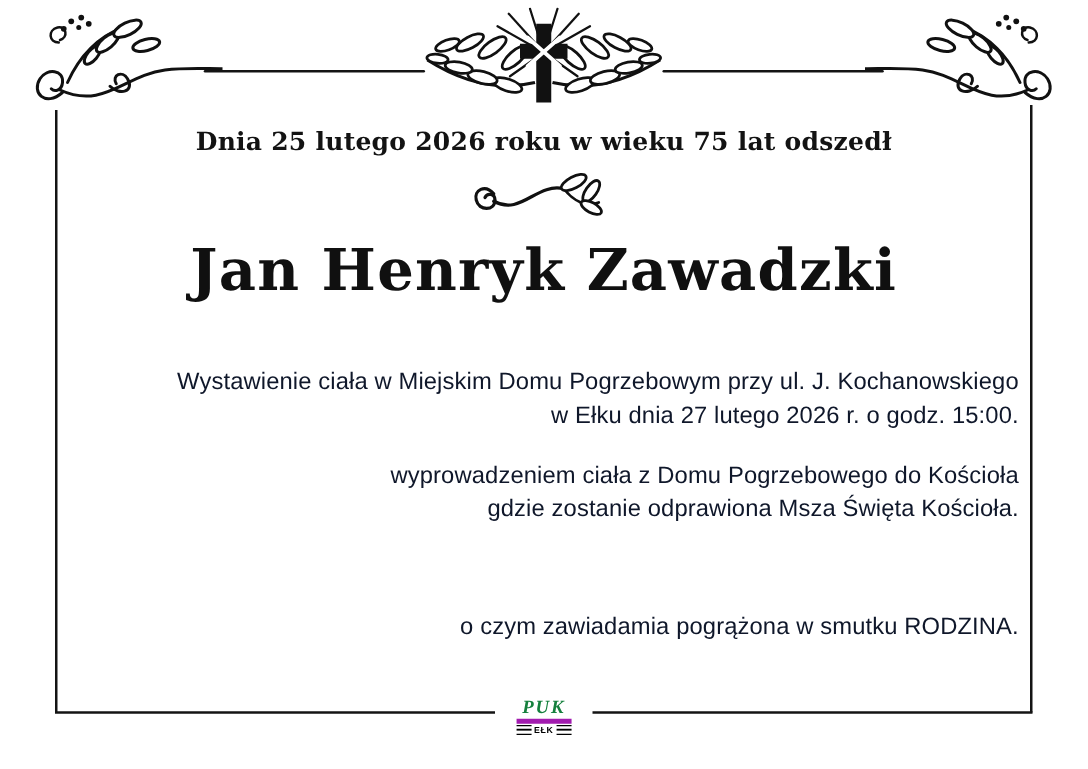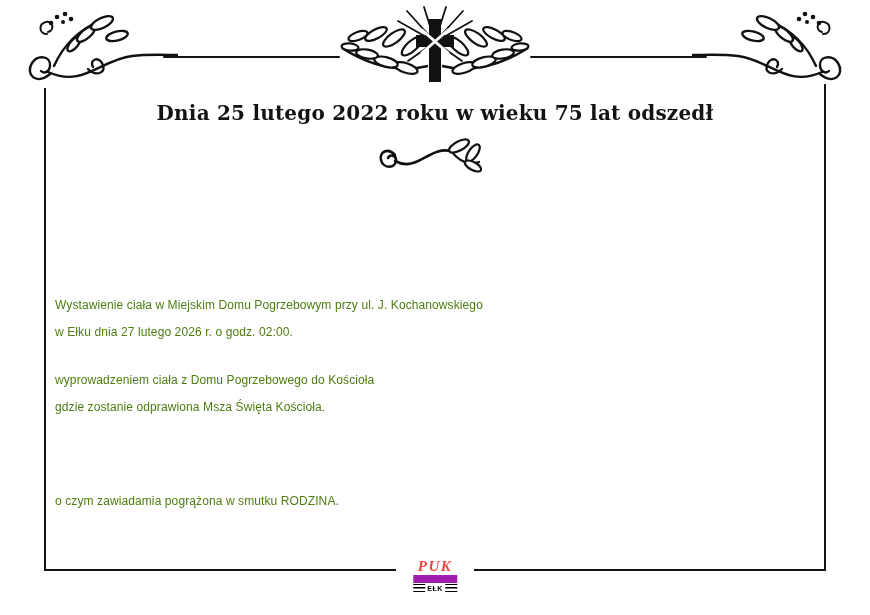--- a/index.html
+++ b/index.html
@@ -25,35 +25,35 @@
     position:absolute; top:101px; left:0; right:0; text-align:center;
     font-family:"DejaVu Serif", serif; font-weight:700; font-size:20px;
     letter-spacing:0.2px; color:#131313;
   }
   .deceased-name {
     position:absolute; top:189px; left:0; right:0; margin:0; text-align:center;
     font-family:"DejaVu Serif", serif; font-weight:700; font-size:46px;
     letter-spacing:1px; color:#101010;
   }
   .para {
-    position:absolute; left:55px; right:55px; text-align:left;
-    font-size:12px; line-height:27px; color:#4d7c0f; letter-spacing:0.1px;
+    position:absolute; left:55px; right:55px; text-align:right;
+    font-size:19px; line-height:27px; color:#0f172a; letter-spacing:0.1px;
   }
   .para-1 { top:292px; }
   .para-2 { top:367px; }
   .para-3 { top:488px; }
 
   .logo {
     position:absolute; top:558px; left:50%; transform:translateX(-50%);
     background:#ffffff; padding:1px 14px 3px; text-align:center;
   }
   .logo-main {
     font-family:"Liberation Serif", serif; font-style:italic; font-weight:700;
-    font-size:15px; letter-spacing:1.5px; line-height:15px; color:#ef4444;
-    border-bottom:8px solid #a21caf; padding:0 2px 1px;
+    font-size:15px; letter-spacing:1.5px; line-height:15px; color:#15803d;
+    border-bottom:4px solid #a21caf; padding:0 2px 1px;
   }
   .logo-sub { display:flex; align-items:center; justify-content:center; gap:2px; margin-top:1px; }
   .logo-sub-text { font-size:7px; font-weight:700; letter-spacing:0.5px; color:#000; line-height:7px; }
   .logo-bar {
     width:12px; height:6px;
     border-top:1.5px solid #000; border-bottom:1.5px solid #000;
     background:linear-gradient(#000,#000) center/100% 1.5px no-repeat;
   }
 </style>
 </head>
@@ -135,35 +135,36 @@
     <g fill="#111">
       <rect x="95" y="13" width="12" height="63"></rect>
       <rect x="82" y="29" width="38" height="12"></rect>
     </g>
     <g stroke="#fff" stroke-width="3" stroke-linecap="round">
       <path d="M88,24 L114,47"></path>
       <path d="M88,47 L114,24"></path>
     </g>
   </svg>
 
-  <div class="date-line">Dnia 25 lutego 2022 roku w wieku 75 lat odszedł</div>
+  <div class="date-line">Dnia 25 lutego 2026 roku w wieku 75 lat odszedł</div>
 
   <svg class="ornament divider" viewBox="0 0 116 44" fill="none" stroke="#111" stroke-width="2.6" stroke-linecap="round">
     <path d="M18,21 C11,13 2,18 4,26 C6,35 19,35 19,26 C19,21 13,20 11,24"></path>
     <path d="M18,27 C40,39 52,12 74,17"></path>
     <path d="M74,17 C82,27 92,32 102,28" stroke-width="2.2"></path>
     <ellipse cx="82" cy="12" rx="11" ry="4.6" transform="rotate(-28 82 12)" fill="#fff" stroke-width="2.2"></ellipse>
     <ellipse cx="96" cy="19" rx="10" ry="4.4" transform="rotate(-55 96 19)" fill="#fff" stroke-width="2.2"></ellipse>
     <ellipse cx="96" cy="32" rx="9" ry="4" transform="rotate(28 96 32)" fill="#fff" stroke-width="2.2"></ellipse>
   </svg>
 
+  <h1 class="deceased-name">Jan Henryk Zawadzki</h1>
 
   <div class="para para-1">
     <div>Wystawienie ciała w Miejskim Domu Pogrzebowym przy ul. J. Kochanowskiego</div>
-    <div>w Ełku dnia 27 lutego 2026 r. o godz. 02:00.</div>
+    <div>w Ełku dnia 27 lutego 2026 r. o godz. 15:00.</div>
   </div>
 
   <div class="para para-2">
     <div>wyprowadzeniem ciała z Domu Pogrzebowego do Kościoła</div>
     <div>gdzie zostanie odprawiona Msza Święta Kościoła.</div>
   </div>
 
   <div class="para para-3">
     <div>o czym zawiadamia pogrążona w smutku RODZINA.</div>
   </div>

